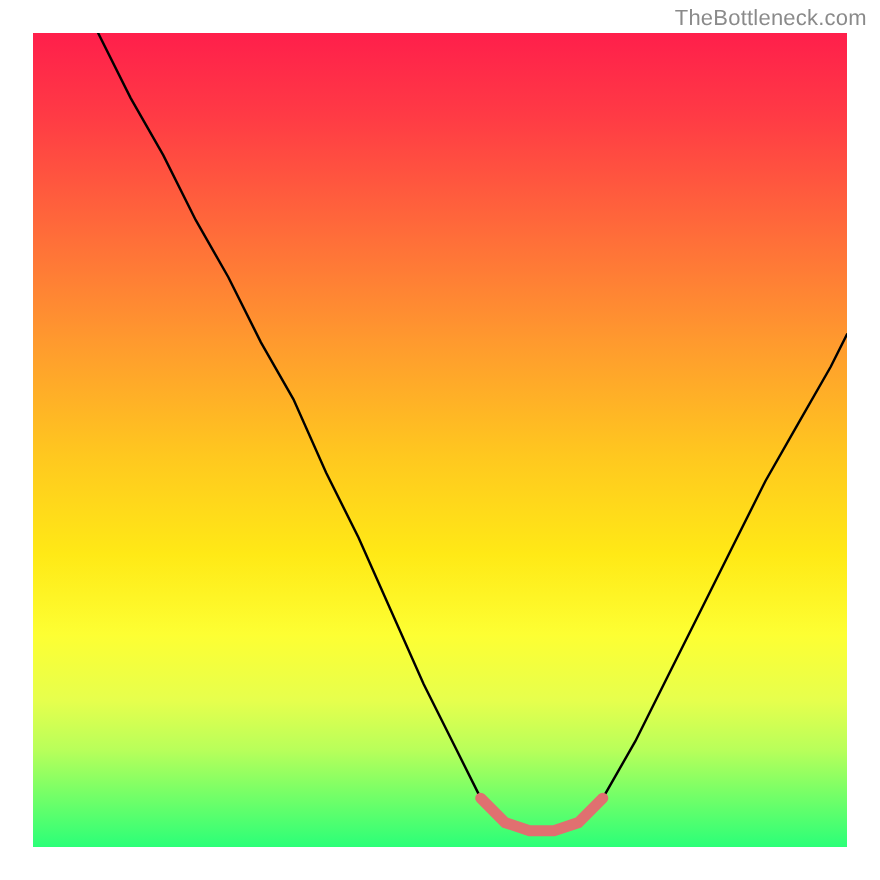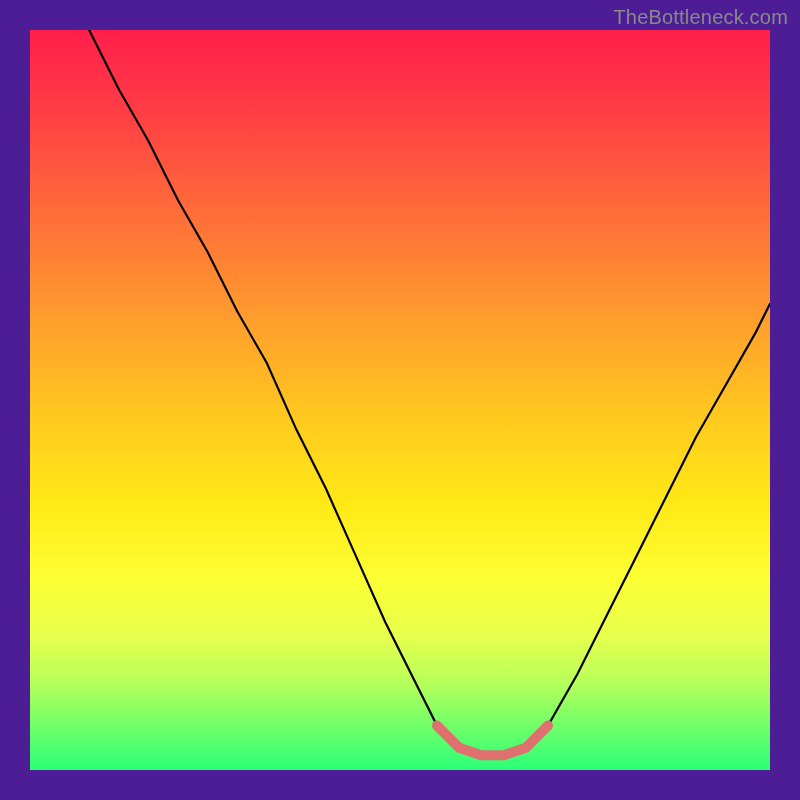--- a/index.html
+++ b/index.html
@@ -10,21 +10,21 @@
     background: #000;
     font-family: Arial, Helvetica, sans-serif;
     overflow: hidden;
   }
   .frame {
     position: absolute;
     left: 0;
     top: 0;
     width: 800px;
     height: 800px;
-    background: #4c1d95;
+    background: #ffffff;
   }
   .attribution {
     position: absolute;
     top: 6px;
     right: 12px;
     color: #8a8a8a;
     font-size: 20px;
     font-weight: 500;
     letter-spacing: 0.2px;
   }

